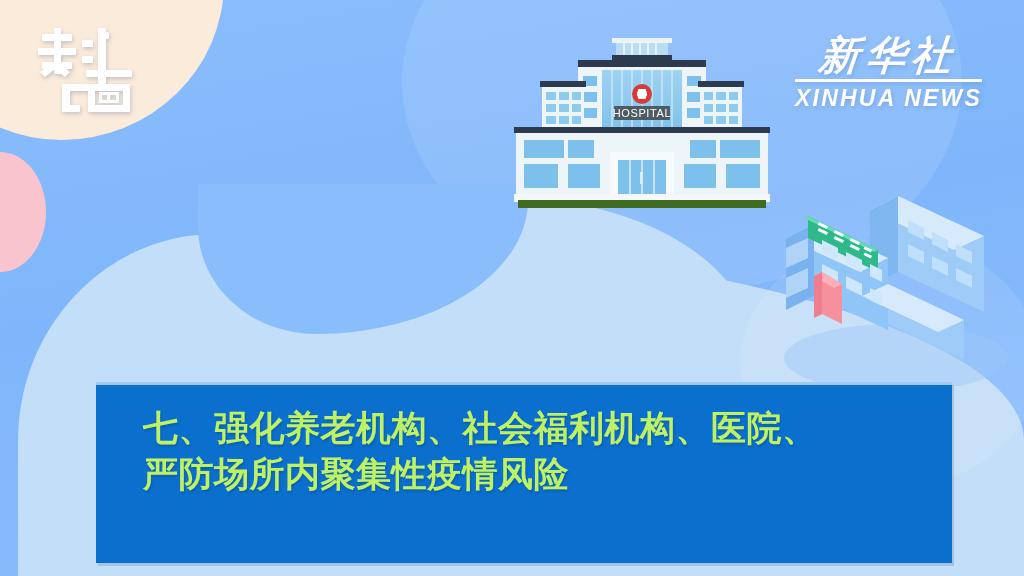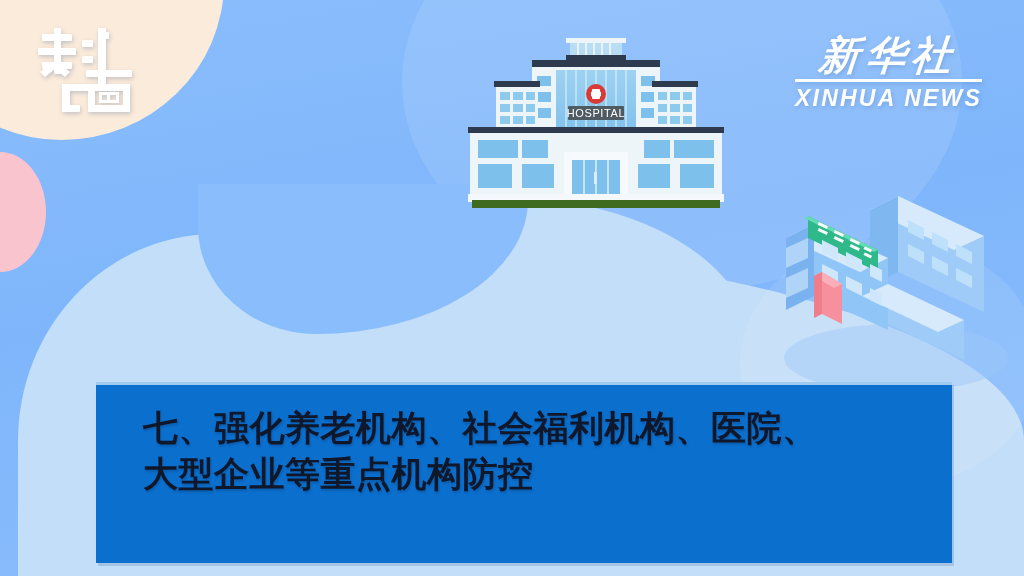--- a/index.html
+++ b/index.html
@@ -95,39 +95,39 @@
   .logo-xinhua .rule {
     height:3px; background:#fff; margin:3px 0 3px 0;
   }
   .logo-xinhua .en {
     font-size:23px; font-weight:bold; font-style:italic;
     letter-spacing:2.2px;
     font-family:"Liberation Sans", sans-serif;
   }
 
   
-  .hospital { position:absolute; left:460px; top:28px; width:272px; height:192px; }
+  .hospital { position:absolute; left:506px; top:28px; width:272px; height:192px; }
 
   
   .carehome { position:absolute; left:778px; top:162px; width:248px; height:224px; }
 
   
   .banner {
     position:absolute;
     left:96px; top:382px;
     width:856px; height:181px;
     background:#0B6FCE;
     border-top:3px solid #9FCBF0;
     box-shadow:2px 3px 0 rgba(40,90,150,0.20);
   }
   .banner-text {
     position:absolute;
     left:47px; top:20px;
     right:14px;
-    color:#0f172a;
+    color:#bef264;
     font-family:"DejaVu Sans", sans-serif;
     font-size:35px;
     font-weight:bold;
     line-height:46px;
     letter-spacing:0.5px;
     text-shadow:1px 2px 2px rgba(10,55,105,0.30);
     white-space:nowrap;
   }
   .banner-text div { height:46px; }
 </style>
@@ -343,17 +343,17 @@
 
       <path d="M44 110 L64 122 L64 162 L44 152 Z" fill="#F5909C"></path>
       <path d="M44 110 L64 122 L56 126 L36 114 Z" fill="#FBAFB9"></path>
       <path d="M36 114 L44 110 L44 152 L36 156 Z" fill="#EE7E8C"></path>
     </svg>
   </div>
 
   <div class="banner">
     <div class="banner-text">
       <div>七、强化养老机构、社会福利机构、医院、</div>
-      <div>大型企业等重点机构防控</div>
+      <div>严防场所内聚集性疫情风险</div>
     </div>
   </div>
 
 </div>
 
 </body></html>

